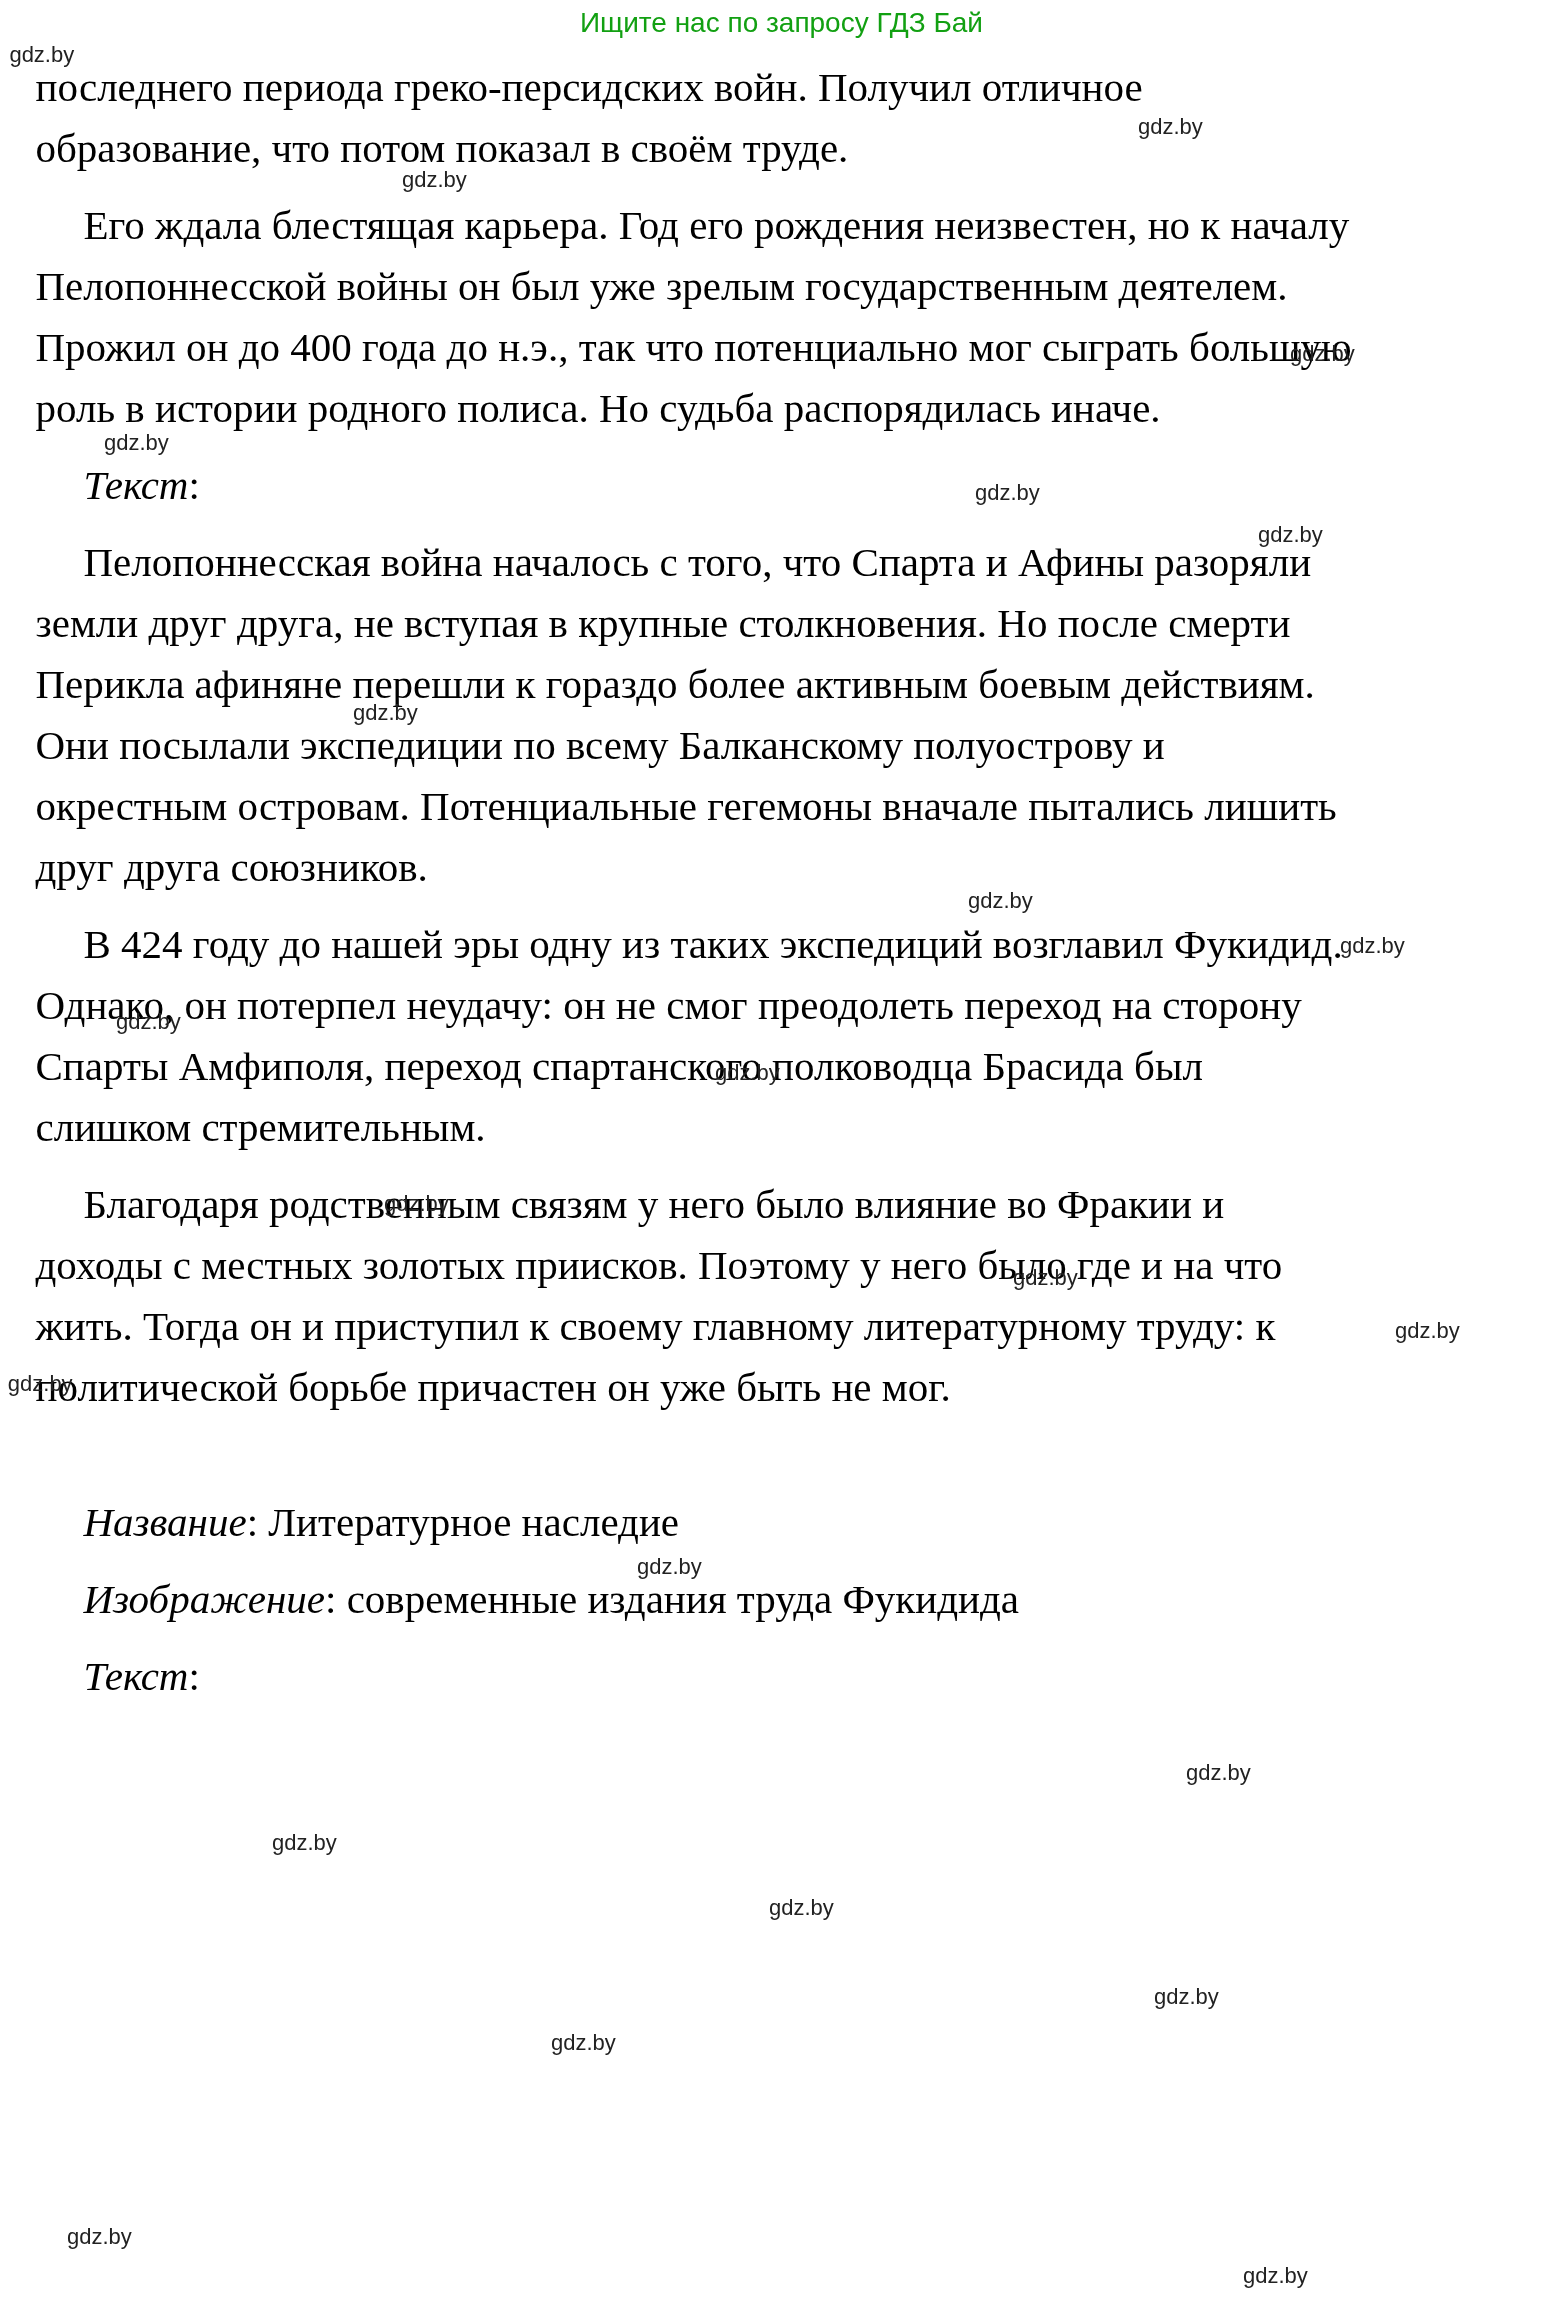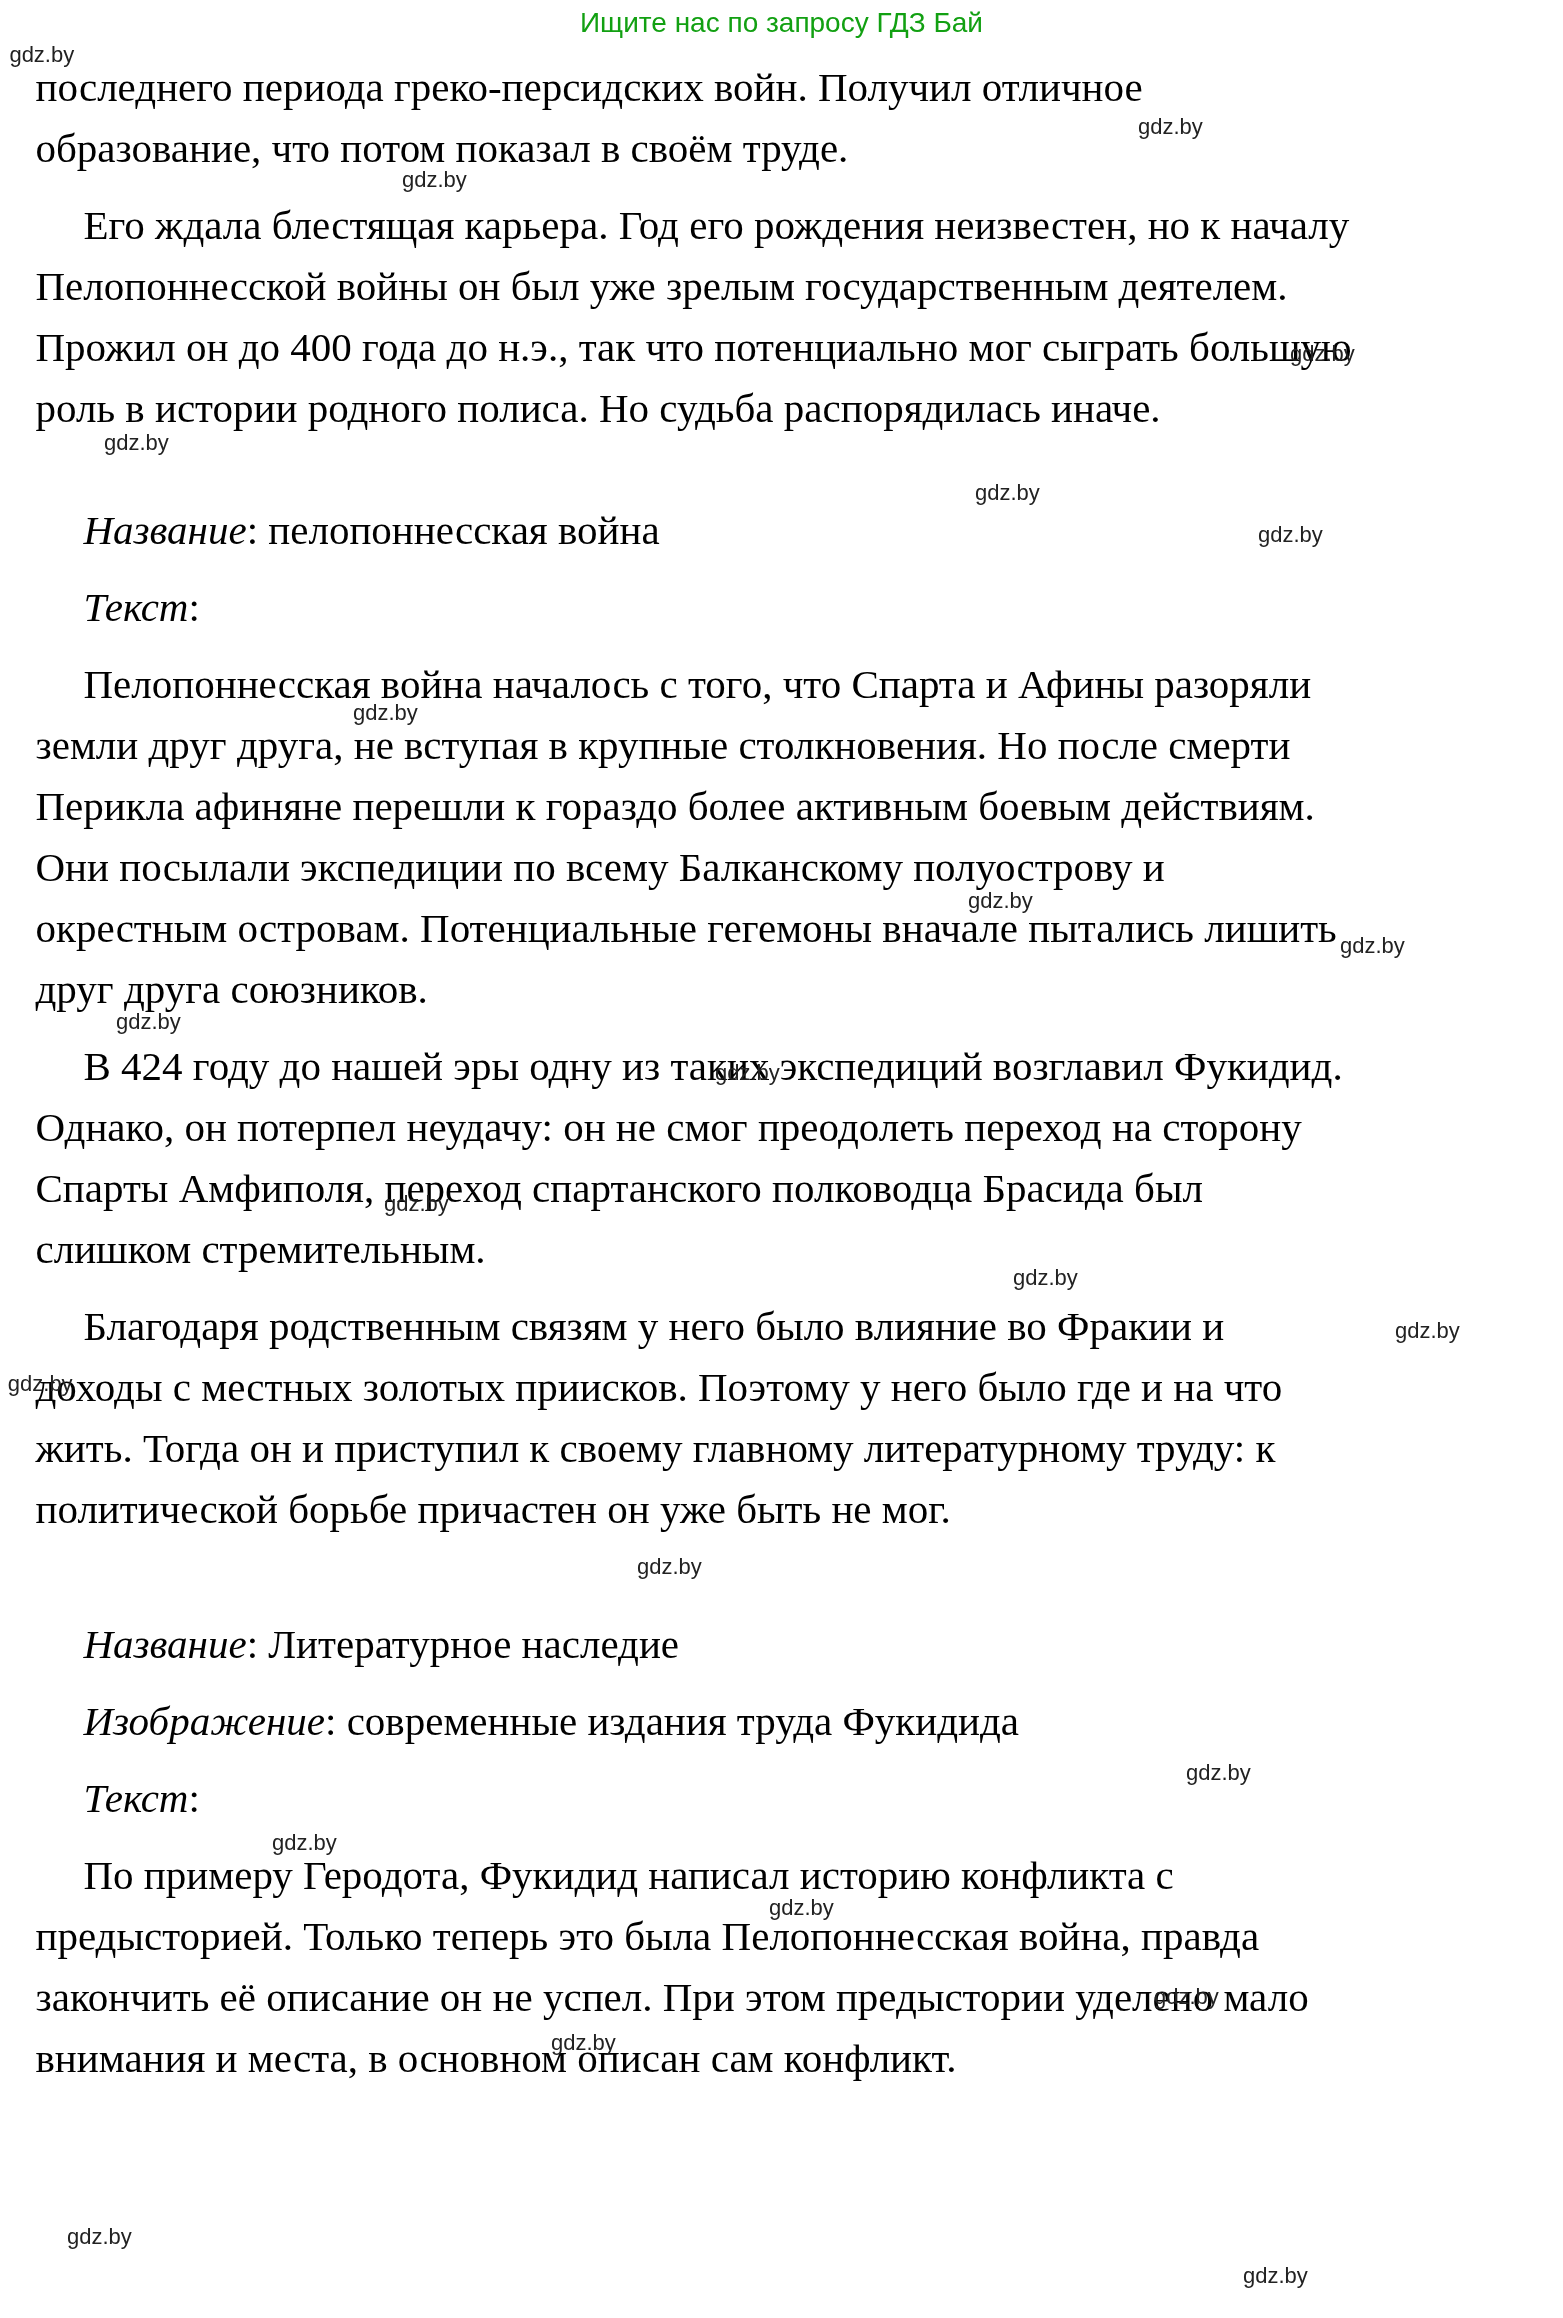--- a/index.html
+++ b/index.html
@@ -70,21 +70,20 @@
   <div class="content">
 
     <p class="para no-indent">последнего периода греко-персидских войн. Получил отличное
 образование, что потом показал в своём труде.</p>
 
     <p class="para">Его ждала блестящая карьера. Год его рождения неизвестен, но к началу
 Пелопоннесской войны он был уже зрелым государственным деятелем.
 Прожил он до 400 года до н.э., так что потенциально мог сыграть большую
 роль в истории родного полиса. Но судьба распорядилась иначе.</p>
 
-    <p class="para gap-1"><span class="label-italic">Название</span><span>: пелопоннесская война</span></p>
 
 
     <p class="para"><span class="label-italic">Текст</span><span>:</span></p>
 
     <p class="para">Пелопоннесская война началось с того, что Спарта и Афины разоряли
 земли друг друга, не вступая в крупные столкновения. Но после смерти
 Перикла афиняне перешли к гораздо более активным боевым действиям.
 Они посылали экспедиции по всему Балканскому полуострову и
 окрестным островам. Потенциальные гегемоны вначале пытались лишить
 друг друга союзников.</p>
@@ -99,24 +98,20 @@
 доходы с местных золотых приисков. Поэтому у него было где и на что
 жить. Тогда он и приступил к своему главному литературному труду: к
 политической борьбе причастен он уже быть не мог.</p>
 
     <p class="para gap-2"><span class="label-italic">Название</span><span>: Литературное наследие</span></p>
 
     <p class="para"><span class="label-italic">Изображение</span><span>: современные издания труда Фукидида</span></p>
 
     <p class="para"><span class="label-italic">Текст</span><span>:</span></p>
 
-    <p class="para">По примеру Геродота, Фукидид написал историю конфликта с
-предысторией. Только теперь это была Пелопоннесская война, правда
-закончить её описание он не успел. При этом предыстории уделено мало
-внимания и места, в основном описан сам конфликт.</p>
 
   </div>
 
   <span class="watermark" style="left:9.4px; top:44px;">gdz.by</span>
   <span class="watermark" style="left:1138px; top:116px;">gdz.by</span>
   <span class="watermark" style="left:402px; top:169px;">gdz.by</span>
   <span class="watermark" style="left:1290px; top:343px;">gdz.by</span>
   <span class="watermark" style="left:104px; top:432px;">gdz.by</span>
   <span class="watermark" style="left:975px; top:482px;">gdz.by</span>
   <span class="watermark" style="left:1258px; top:524px;">gdz.by</span>

